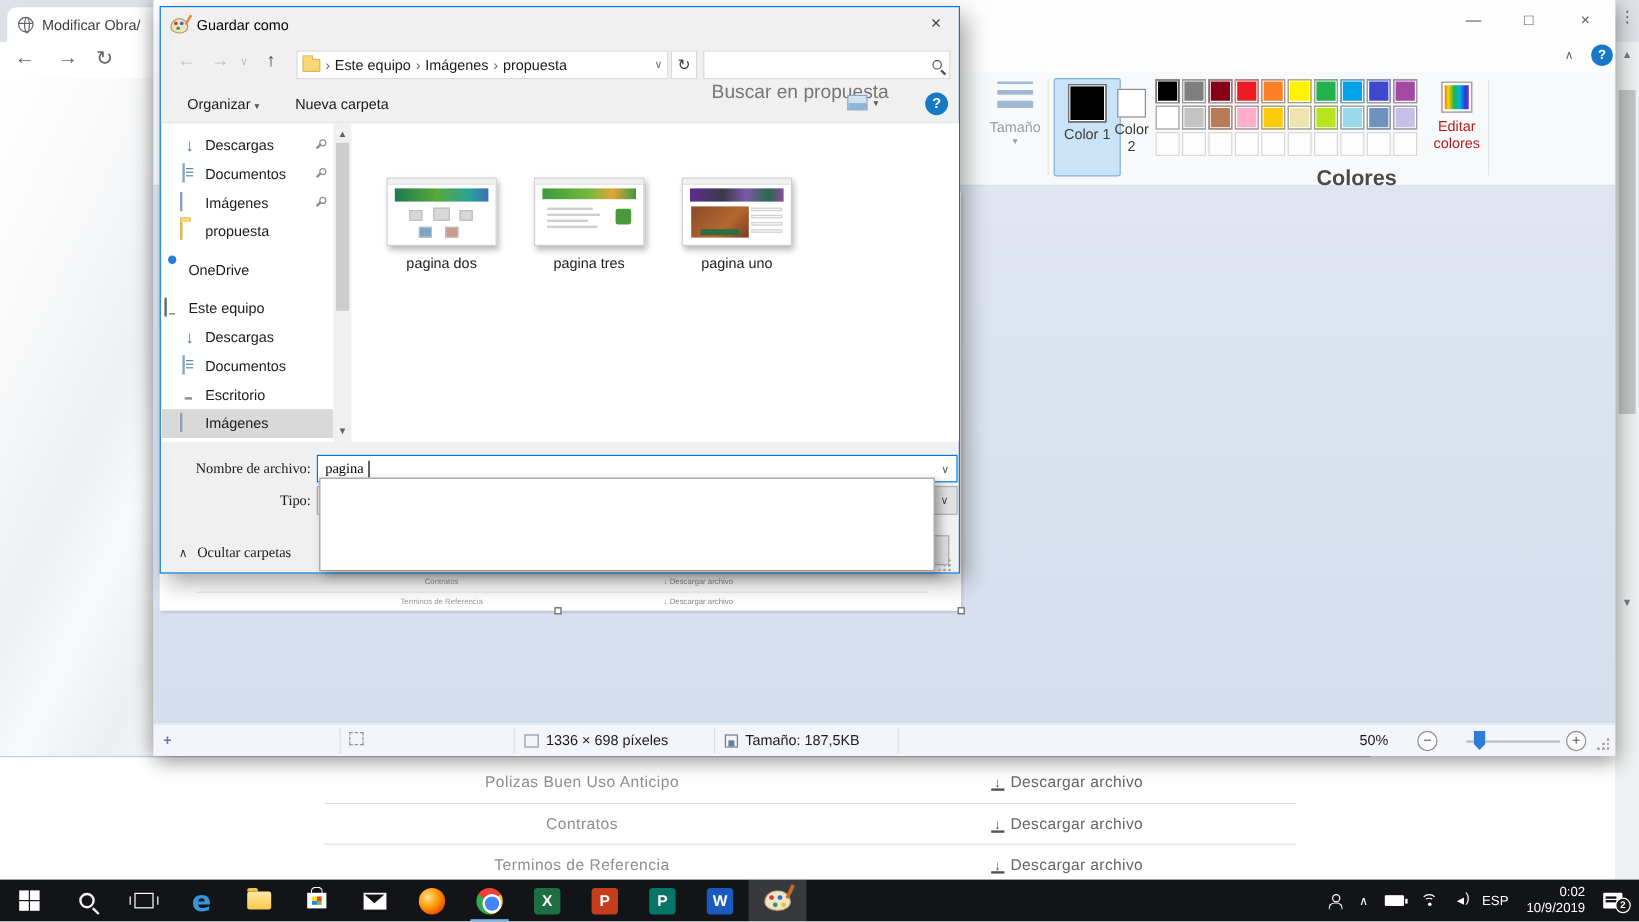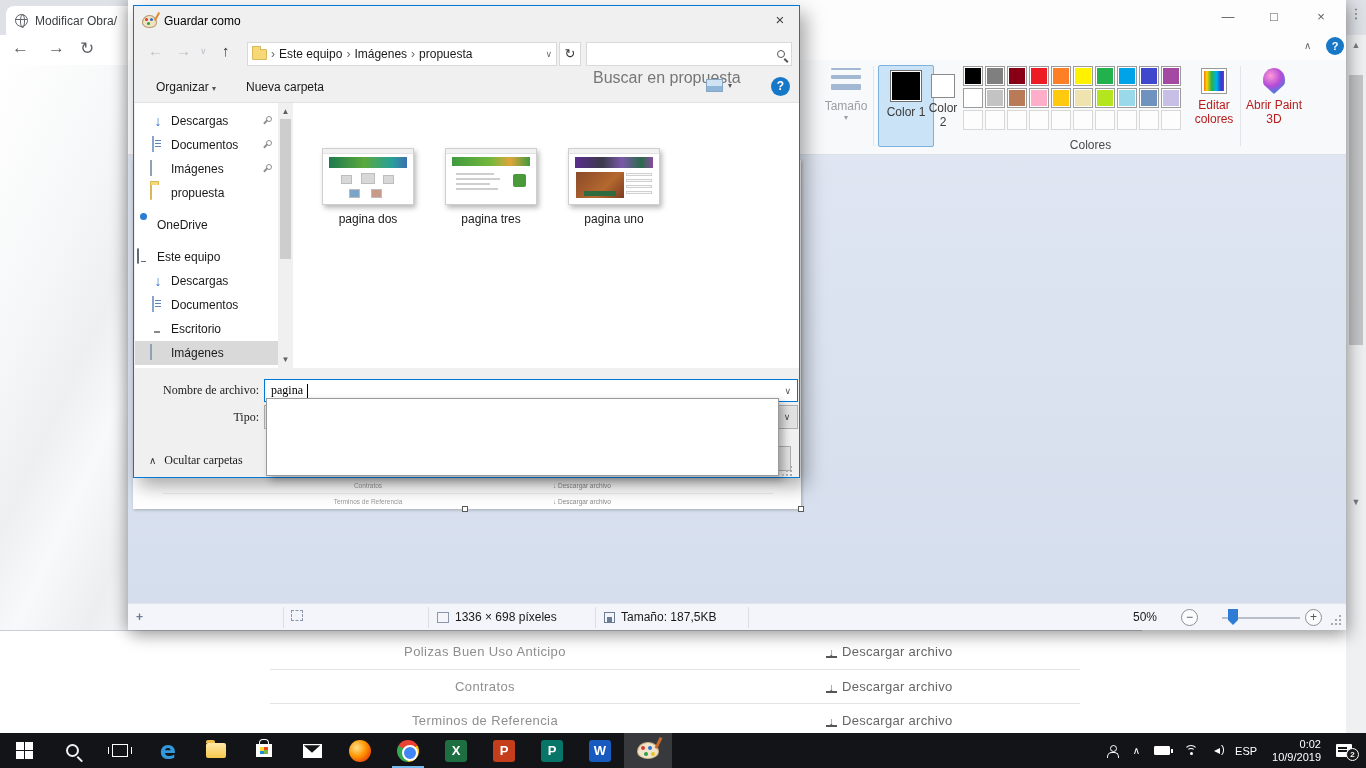--- a/index.html
+++ b/index.html
@@ -52,21 +52,21 @@
   .pcell { width:20px; height:20px; margin:0 2px 2px 0; border:1px solid #9c9c9c; box-shadow:inset 0 0 0 1px #fff; }
   .pcell.empty { border:1px solid #d8d8d8; background:#fdfdfd; box-shadow:none; }
   #btn-editcolors { left:1060px; top:6px; width:52px; height:80px; text-align:center; }
   #rainbow { width:26px; height:26px; margin:2px auto 4px; border:1px solid #9a9a9a; box-shadow:inset 0 0 0 2px #fff;
     background:linear-gradient(90deg,#e3350e,#ffd500,#28b14c,#00b3e3,#2a3bd6,#c12ac1); }
   .two-line-lbl { font-size:12px; color:#b91c1c; line-height:14px; }
   #btn-paint3d { left:1117px; top:6px; width:58px; height:80px; text-align:center; }
   #p3d-ico { width:22px; height:26px; margin:2px auto 4px; border-radius:50% 50% 50% 50% / 45% 45% 55% 55%;
     background:radial-gradient(circle at 35% 30%,#ff9ad5,#b44bd8 45%,#4b7be0 75%,#ffb24b 100%);
     clip-path:polygon(50% 100%,0 62%,0 25%,25% 0,75% 0,100% 25%,100% 62%); }
-  #grp-colores { left:750px; top:78px; width:425px; text-align:center; font-size:12px; color:#4a4a4a; }
+  #grp-colores { left:790px; top:78px; width:425px; text-align:center; font-size:18px; color:#4a4a4a;font-weight:bold; }
   #workspace { left:0; top:155px; width:100%; height:448px; background:linear-gradient(180deg,#dfe6f2,#d5deed); }
   #canvas { left:5px; top:5px; width:668px; height:349px; background:#fff; box-shadow:1px 1px 3px rgba(0,0,0,.25); }
   .mini-row { position:absolute; left:30px; width:610px; height:15px; }
   .mini-row + .mini-row { border-top:1px solid #ececec; }
   .mini-label { position:absolute; left:90px; width:230px; top:4px; font-size:6.5px; color:#9a9a9a; text-align:center; }
   .mini-link { position:absolute; left:390px; top:4px; font-size:6.5px; color:#8a8a8a; }
   .handle { position:absolute; width:6px; height:6px; background:#fff; border:1px solid #5a5a5a; }
   #statusbar { left:0; top:603px; width:100%; height:27px; background:#f3f5fa; border-top:1px solid #dfe3ea; font-size:12px; color:#1a1a1a; }
   .st-sep { position:absolute; top:3px; width:1px; height:21px; background:#dcdfe7; }
   .st-ico { color:#6d7c96; font-weight:bold; }
@@ -322,24 +322,20 @@
       <span class="pcell empty"></span>
       <span class="pcell empty"></span>
       <span class="pcell empty"></span>
     </div>
 
     <div class="abs" id="btn-editcolors">
       <div id="rainbow"></div>
       <div class="two-line-lbl">Editar colores</div>
     </div>
     <div class="rib-sep" style="left:1112px"></div>
-    <div class="abs" id="btn-paint3d">
-      <div id="p3d-ico"></div>
-      <div class="two-line-lbl">Abrir Paint 3D</div>
-    </div>
     <div class="abs" id="grp-colores">Colores</div>
   </div>
 
   <div class="abs" id="workspace">
     <div class="abs" id="canvas">
       <div class="mini-row" style="top:318px">
         <span class="mini-label">Contratos</span>
         <span class="mini-link">↓ <span>Descargar archivo</span></span>
       </div>
       <div class="mini-row" style="top:333px">

